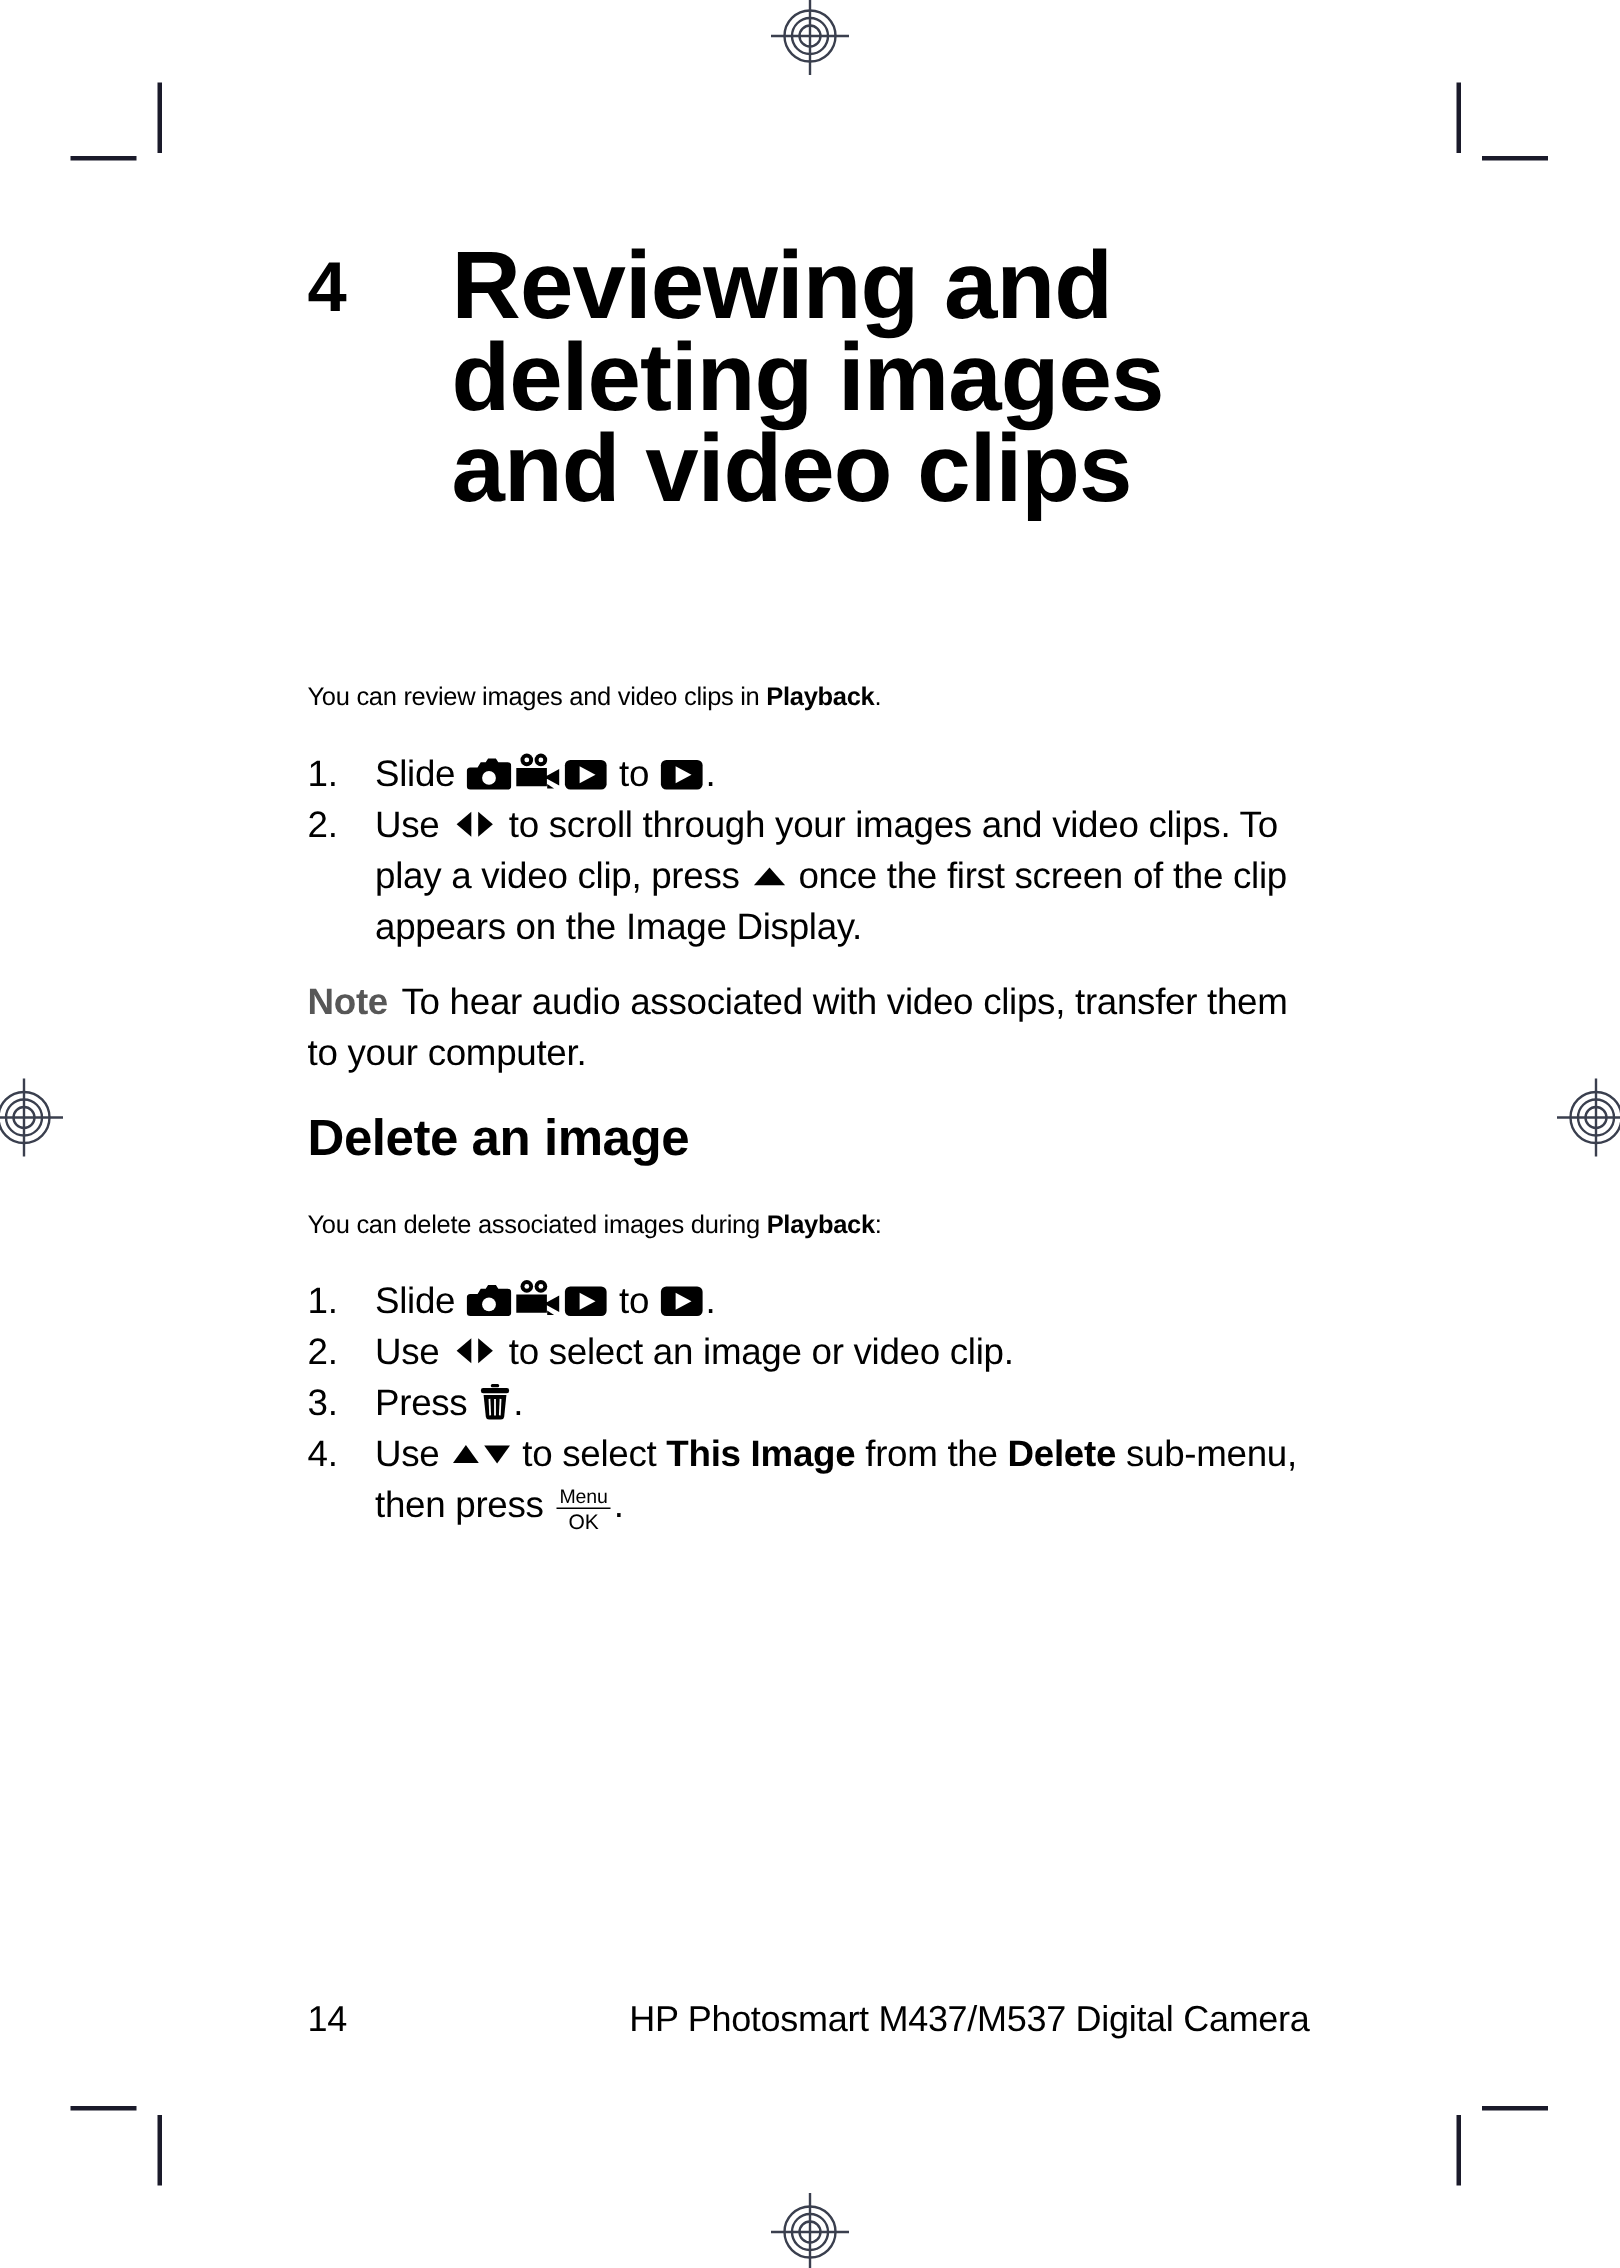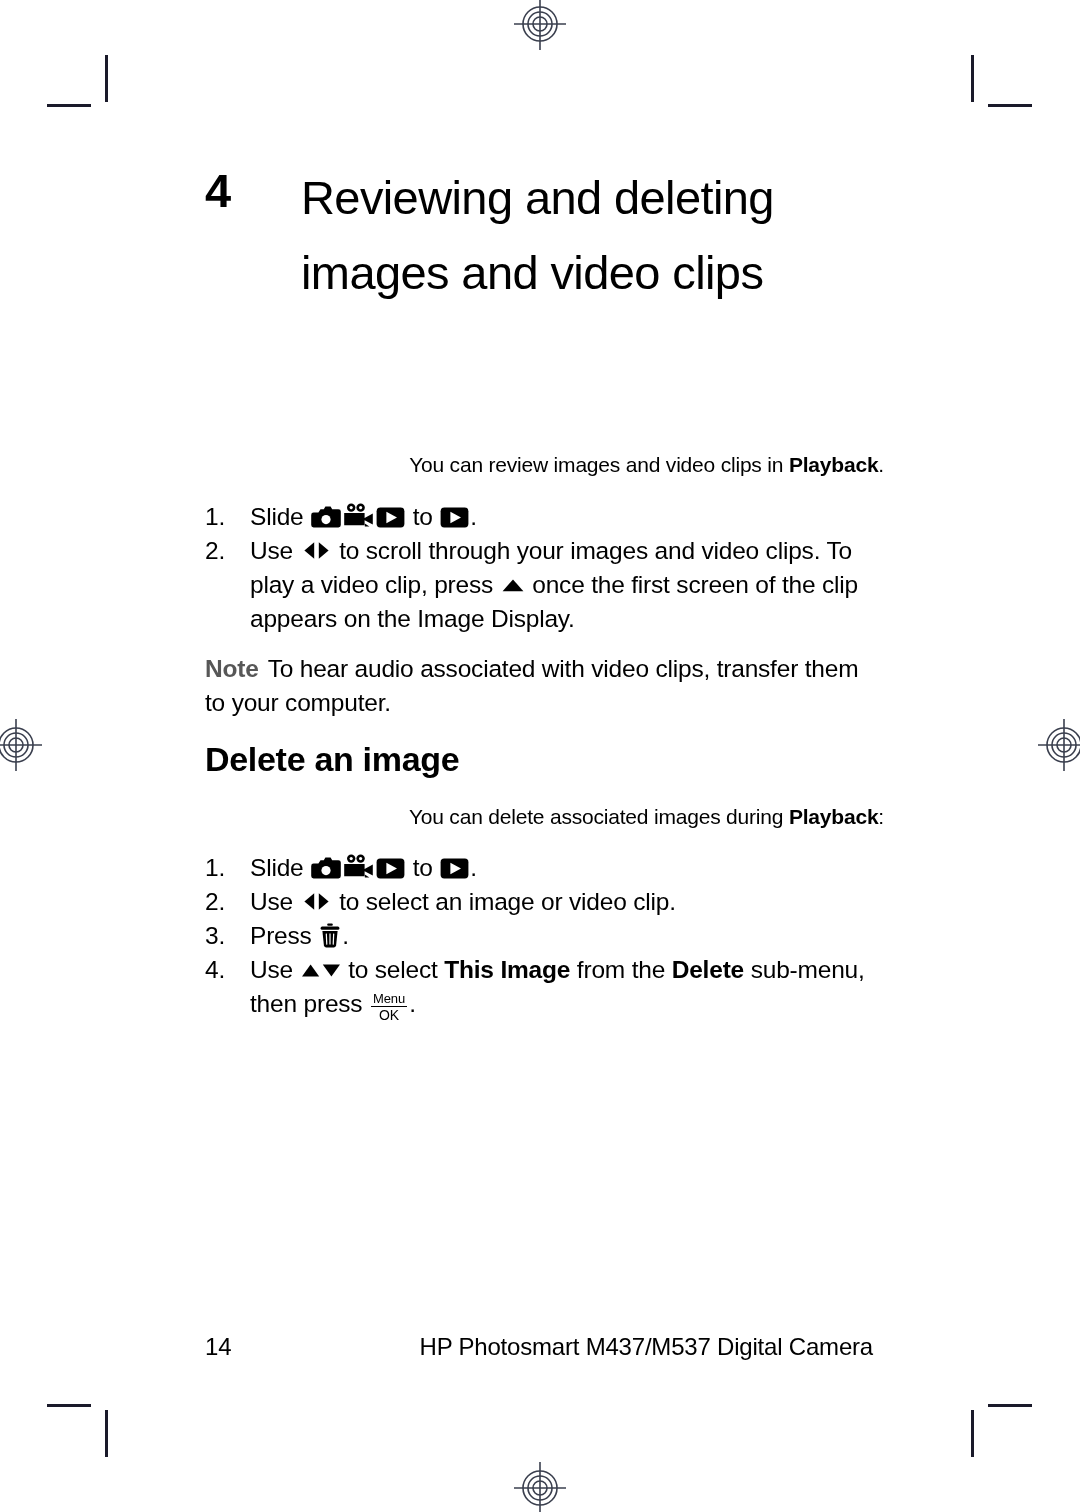--- a/index.html
+++ b/index.html
@@ -53,45 +53,44 @@
   }
   .chapter-num {
     font-size: 47px;
     font-weight: bold;
     line-height: 61px;
     width: 96px;
     flex: 0 0 96px;
     letter-spacing: -0.5px;
   }
   .chapter-title {
-    font-size: 47px;
-    font-weight: normal;
-    line-height: 75px;
+    font-size: 64px;
+    font-weight: bold;
+    line-height: 61px;
     letter-spacing: -0.6px;
     max-width: 545px;
   }
 
   
   .h2 {
     position: absolute;
     left: 205px;
     font-size: 31px;
     font-weight: bold;
     letter-spacing: -0.3px;
   }
 
   
   .para {
     position: absolute;
-    left: 216px;
+    left: 205px;
     width: 668px;
-    font-size: 21px;
+    font-size: 17px;
     line-height: 34px;
     letter-spacing: -0.2px;
-    text-align: right;
   }
   .para b { font-weight: bold; }
 
   
   .olist {
     position: absolute;
     left: 205px;
     width: 672px;
     font-size: 24.5px;
     line-height: 34px;

